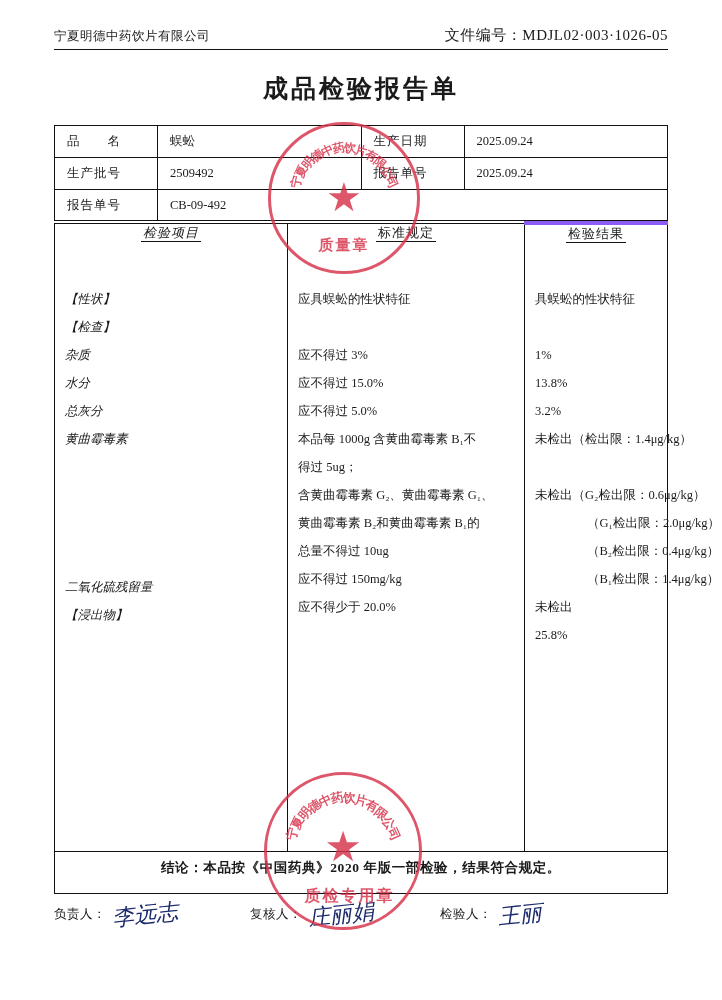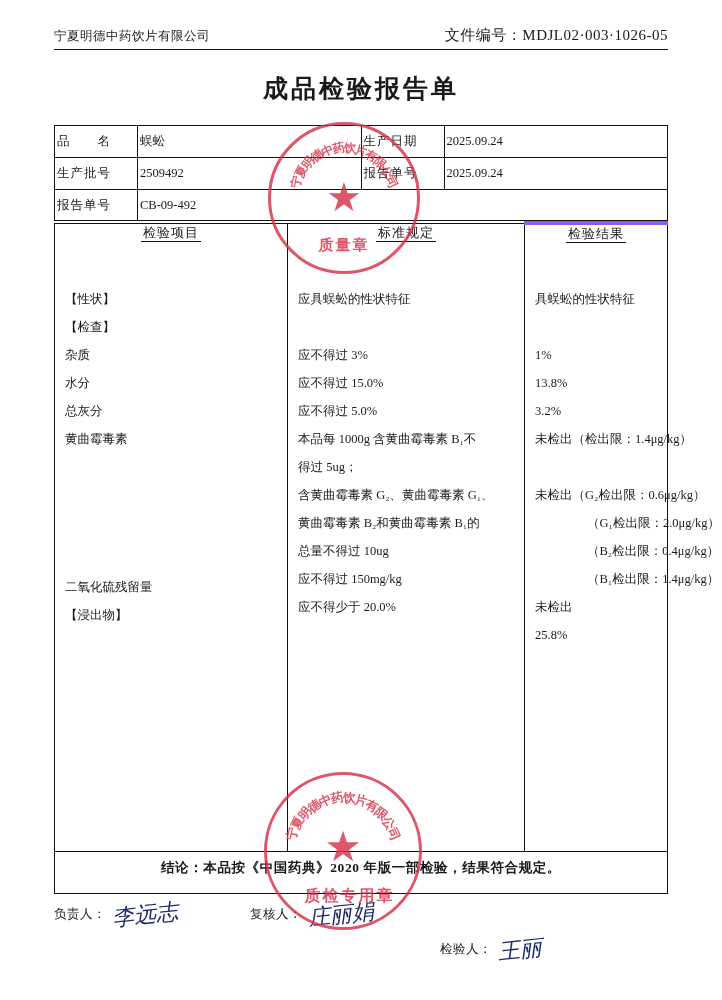--- a/index.html
+++ b/index.html
@@ -50,21 +50,21 @@
 
   
   table.main {
     border-collapse: collapse;
     width: 100%;
     table-layout: fixed;
     font-size: 12.5px;
   }
   table.main td {
     border: 1px solid #111;
-    padding: 6px 2px;
+    padding: 6px 12px;
     vertical-align: middle;
     line-height: 1.5;
   }
   .lbl {
     width: 78px;
     white-space: nowrap;
     letter-spacing: 1px;
   }
   .lbl-spread {
     display: flex;
@@ -97,21 +97,21 @@
     font-size: 12.5px;
   }
   .results td {
     border-left: 1px solid #111;
     border-right: 1px solid #111;
     border-top: none;
     border-bottom: none;
     padding: 0 10px;
     vertical-align: top;
   }
-  .cell-item   { width: 212px; }
+  .cell-item   { width: 212px; font-style: italic; }
   .cell-std    { width: 216px; }
   .cell-res    { }
 
   .line { height: 28px; line-height: 28px; white-space: nowrap; }
   .gap30 { height: 30px; }
 
   
   .concl {
     border: 1px solid #111;
     border-top: 1px solid #111;
@@ -141,21 +141,21 @@
     font-style: italic;
     font-size: 22px;
     color: #1b2a6b;
     transform: rotate(-6deg);
     margin-left: 6px;
     margin-top: -2px;
     white-space: nowrap;
   }
   .sb1 { width: 196px; }
   .sb2 { width: 190px; }
-  .sb3 { width: 180px; margin-top: 35px; }
+  .sb3 { width: 180px; }
 
   
   .stamp {
     position: absolute;
     border-radius: 50%;
     border: 3px solid #d6324a;
     color: #d6324a;
     pointer-events: none;
     opacity: .82;
   }

